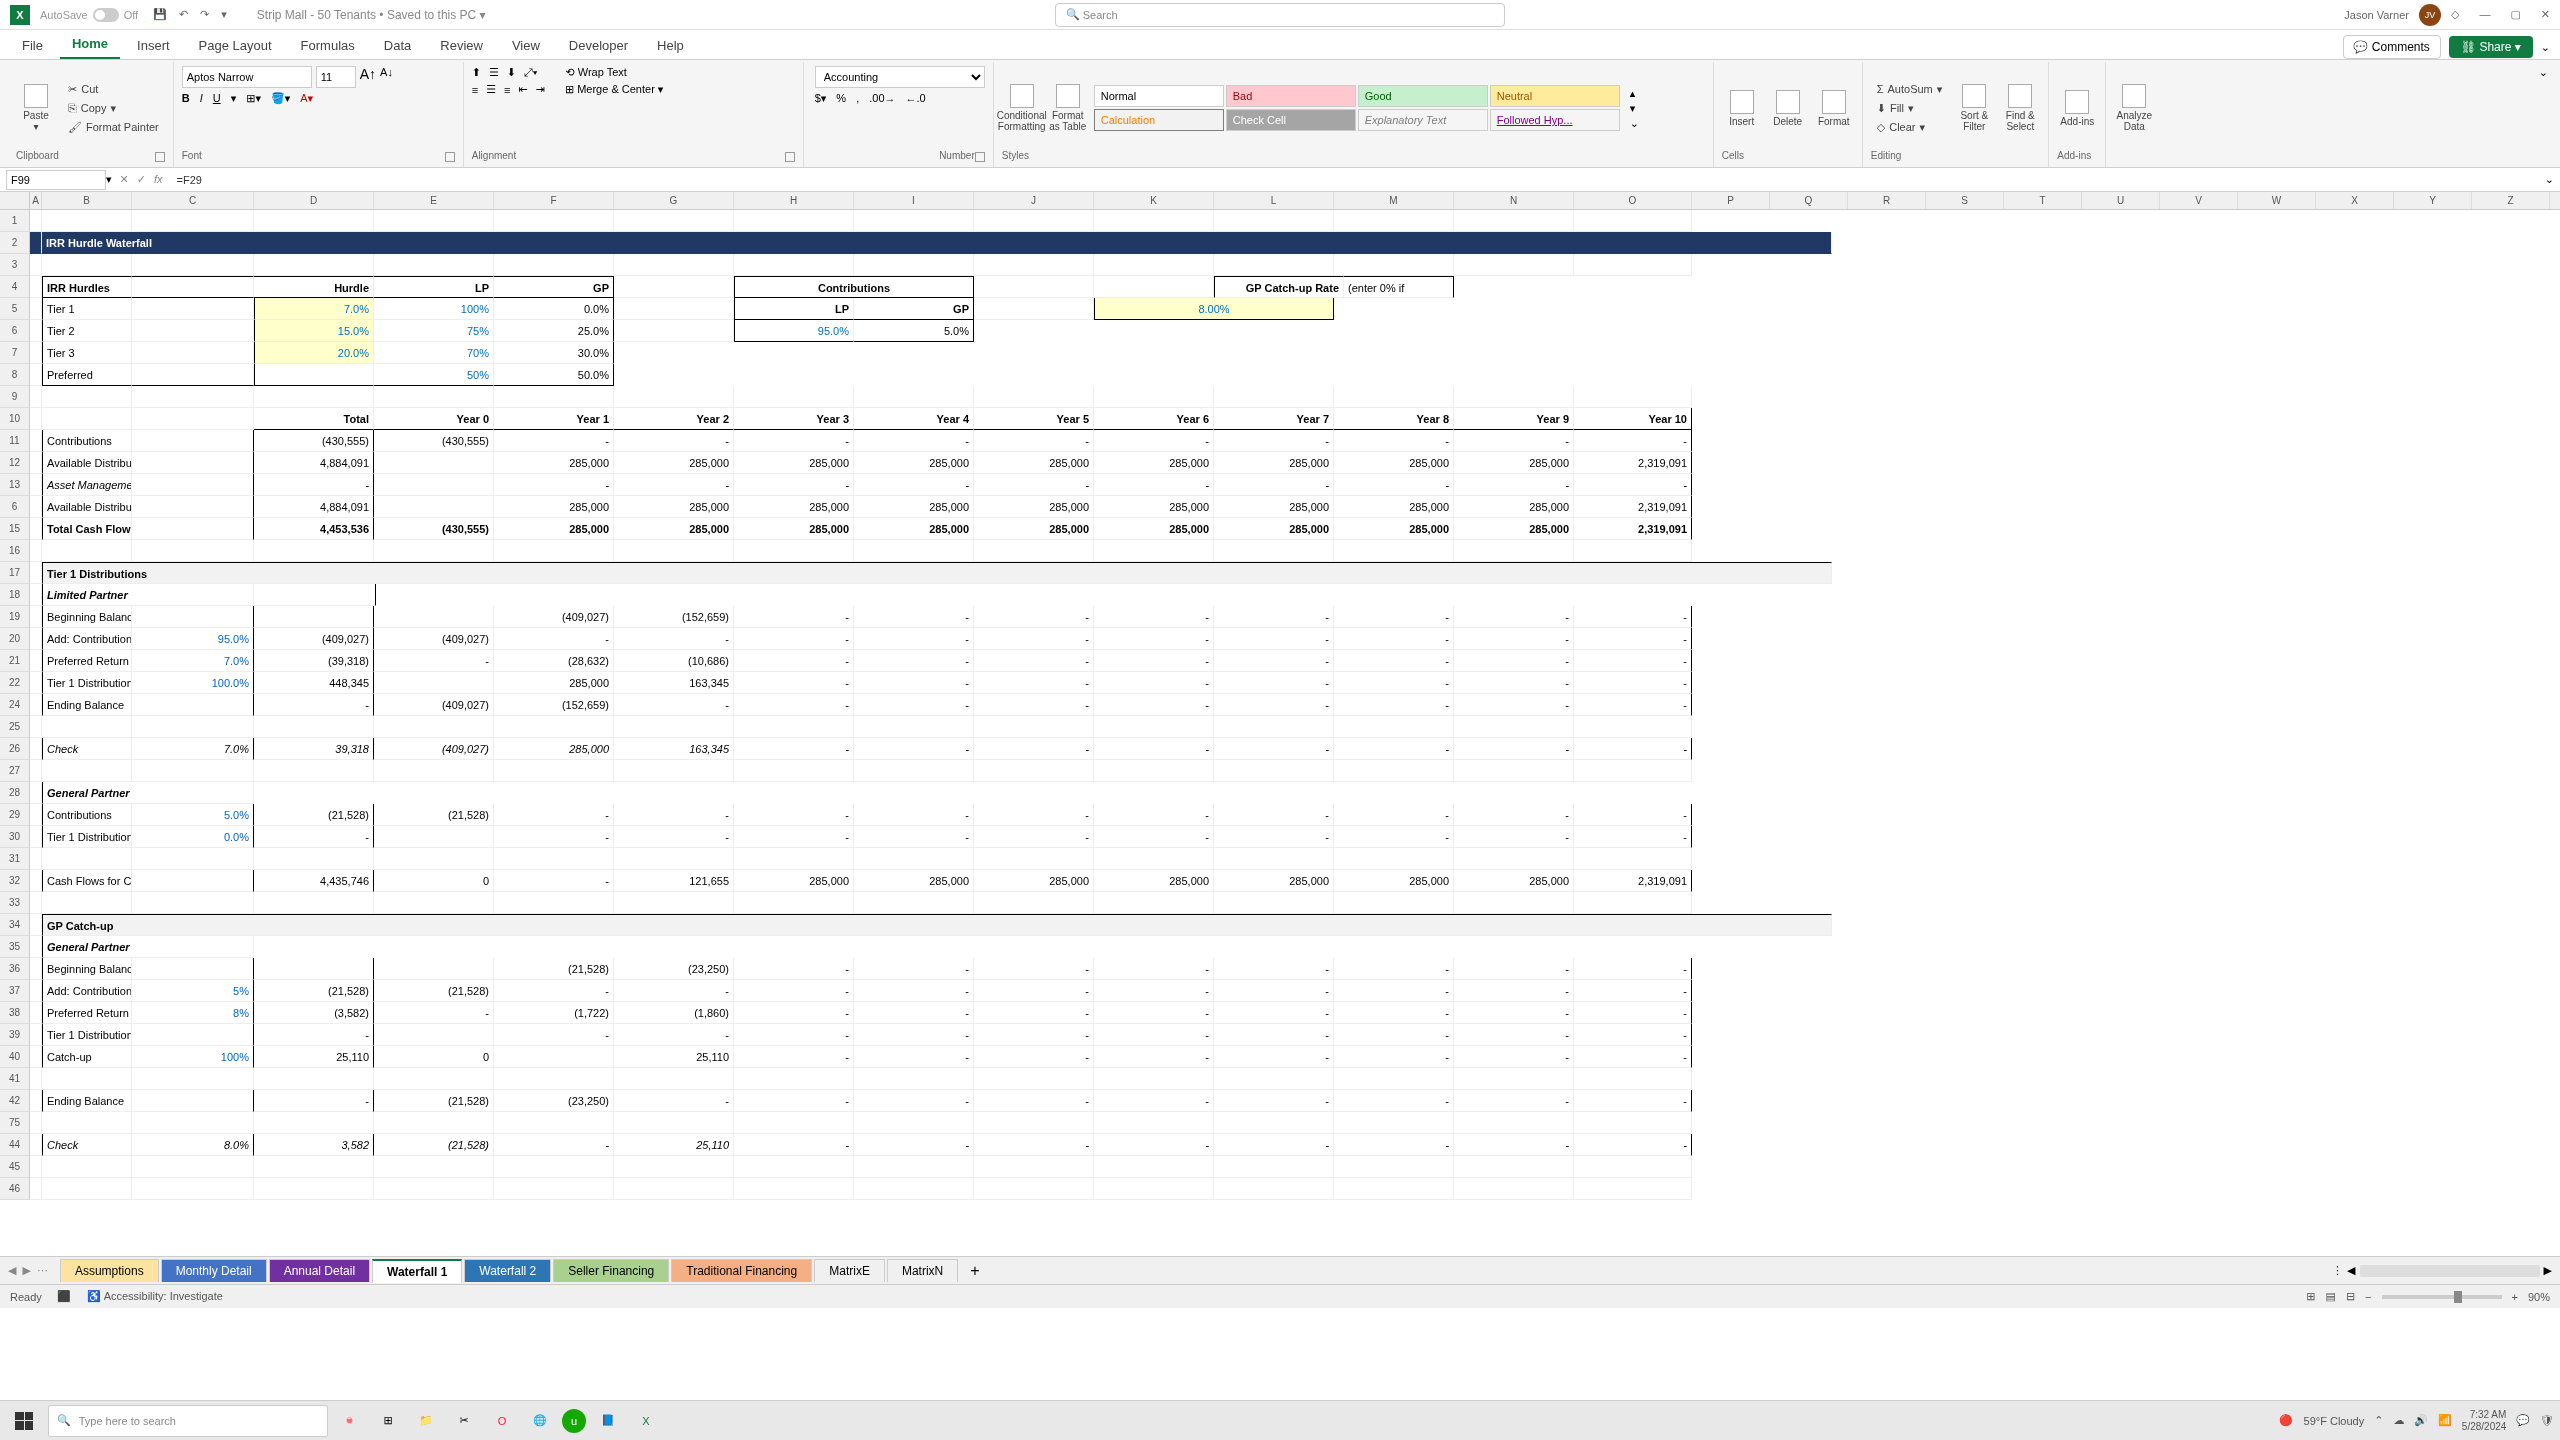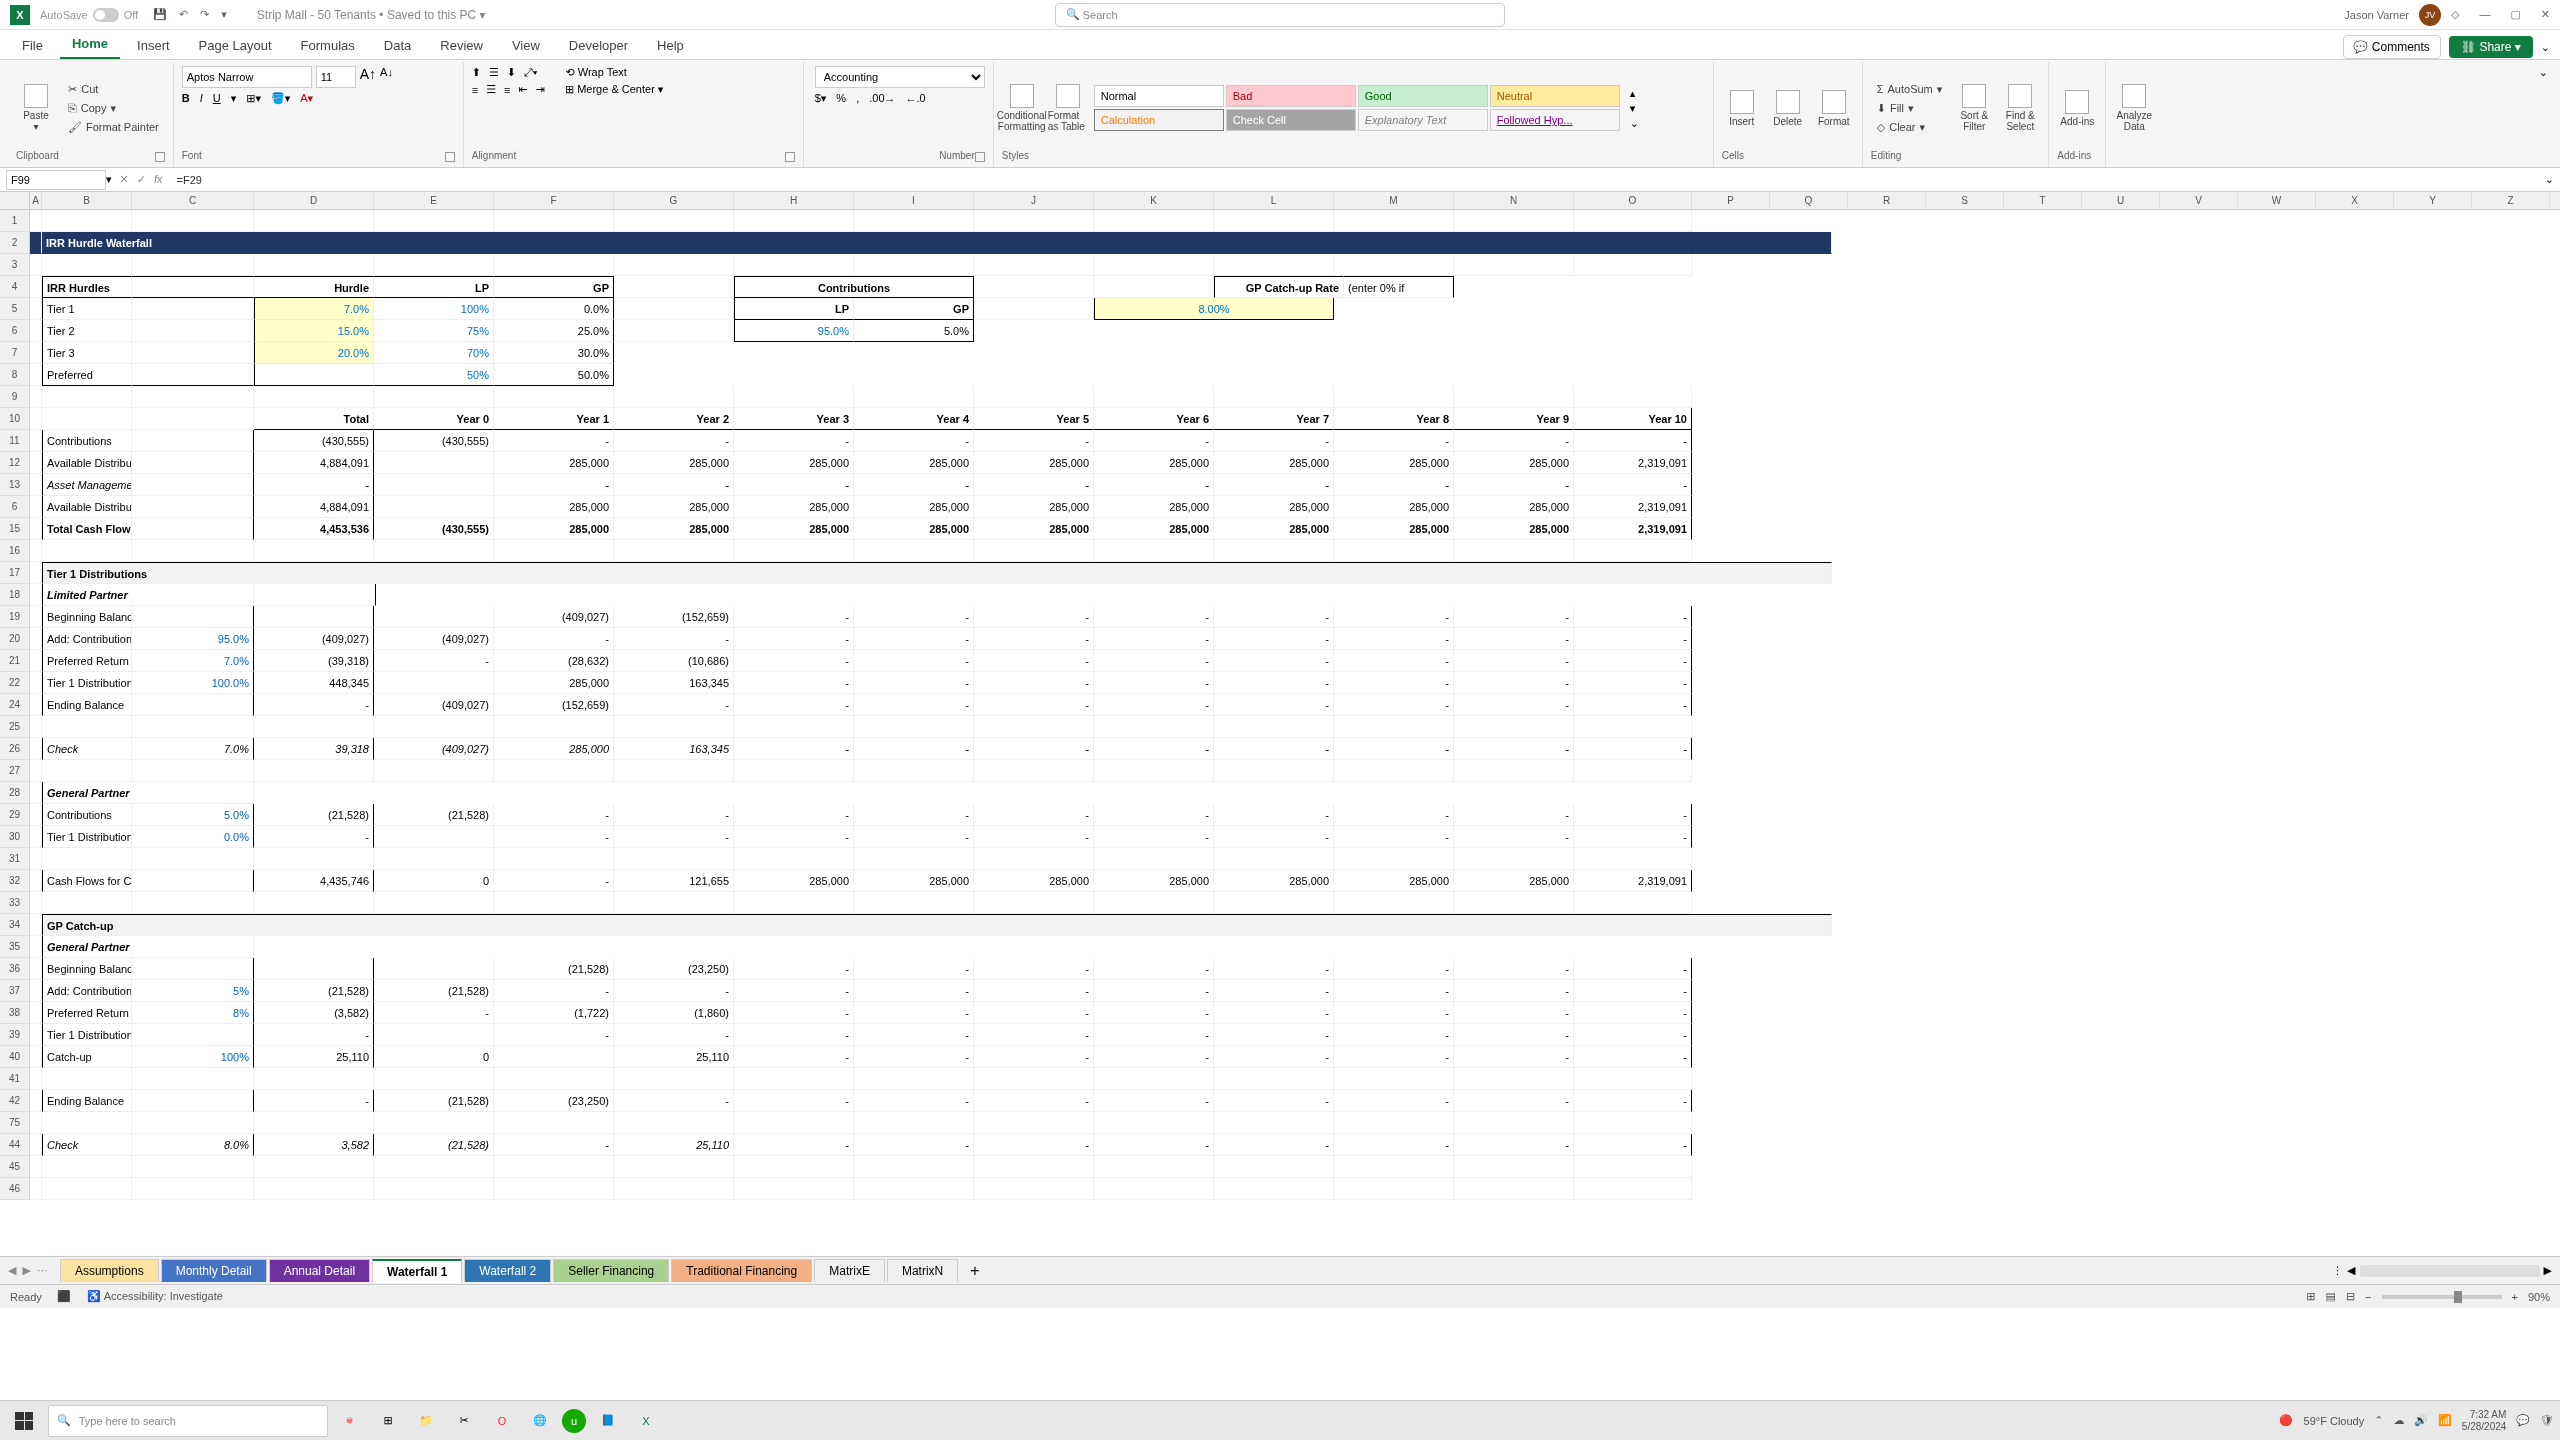--- a/index.html
+++ b/index.html
@@ -244,21 +244,21 @@
       </div>
   </div>
   <div class="ribbon-group" style="width:720px;">
     <div class="gbody">
       <div class="ribbon-btn-big">
           <div class="ico"></div>
           <span style="text-align:center;">Conditional Formatting</span>
         </div>
       <div class="ribbon-btn-big">
           <div class="ico"></div>
-          <span style="">Format as Table</span>
+          <span style="text-align:center;">Format as Table</span>
         </div>
       <div style="display:grid;grid-template-columns:repeat(4,1fr);gap:2px;">
         <div class="style-cell style-normal">Normal</div>
         <div class="style-cell style-bad">Bad</div>
         <div class="style-cell style-good">Good</div>
         <div class="style-cell style-neutral">Neutral</div>
         <div class="style-cell style-calc">Calculation</div>
         <div class="style-cell style-check">Check Cell</div>
         <div class="style-cell style-explan">Explanatory Text</div>
         <div class="style-cell style-link">Followed Hyp...</div>

